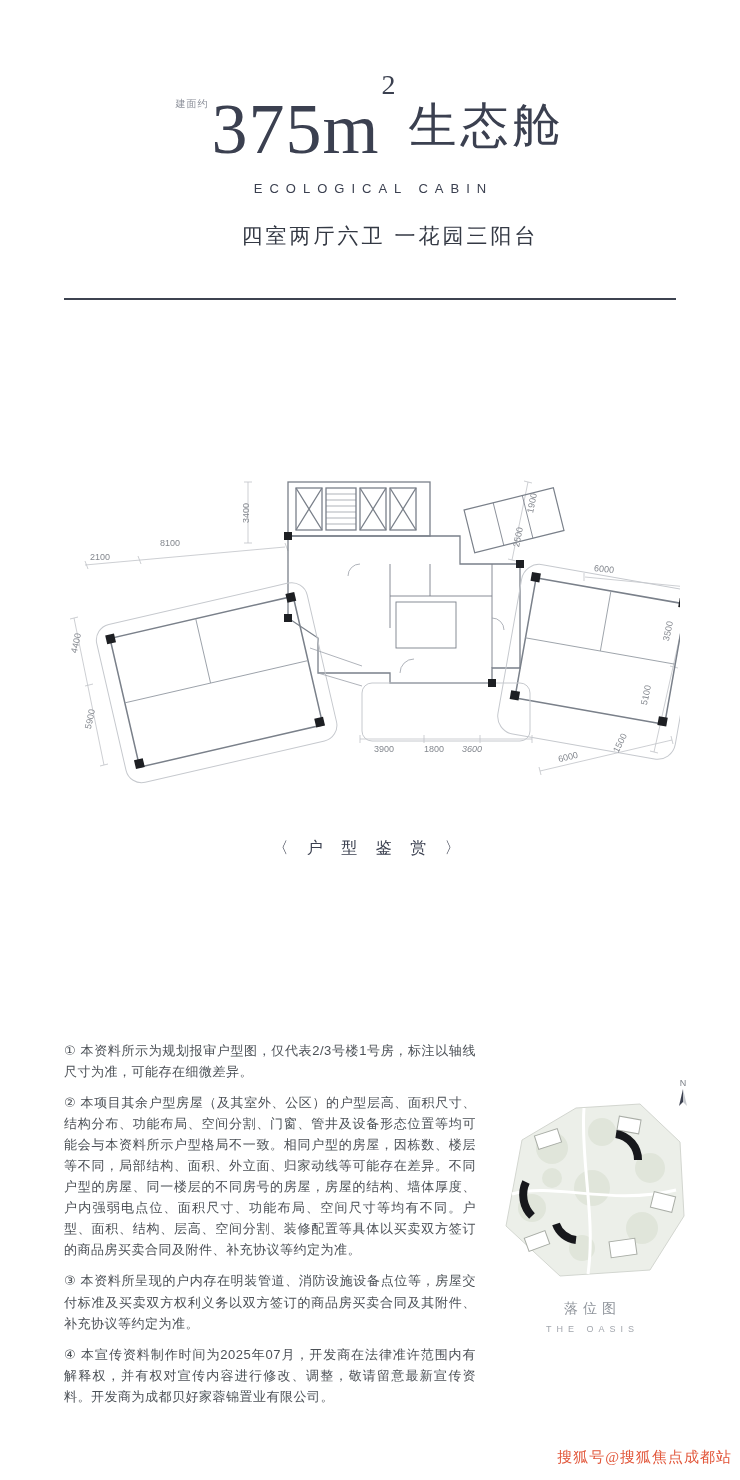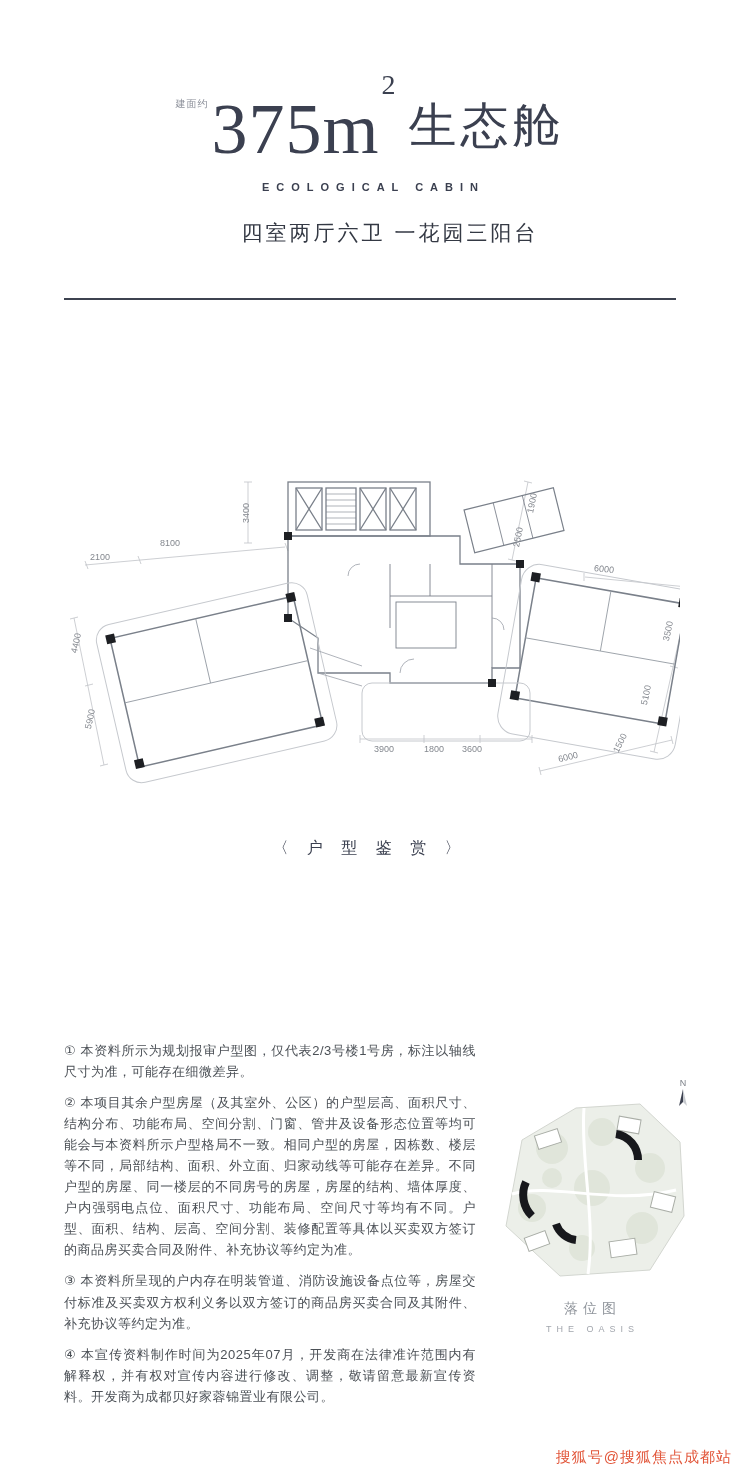--- a/index.html
+++ b/index.html
@@ -10,21 +10,21 @@
     background:#ffffff; overflow:hidden;
   }
 
   
   .header { position:absolute; top:88px; left:0; width:100%; text-align:center; }
   .headline { display:flex; justify-content:center; align-items:center; }
   .area-prefix { font-size:10px; color:#8b8f99; letter-spacing:1px; position:relative; top:-26px; margin-right:3px; }
   .area-number { font-family:"Liberation Serif","DejaVu Serif",serif; font-size:72px; color:#3b4050; letter-spacing:1px; }
   .area-number sup { font-size:28px; position:relative; top:-34px; margin-left:2px; }
   .product-name { font-family:"Liberation Serif","DejaVu Serif",serif; font-size:48px; color:#3b4050; margin-left:12px; letter-spacing:4px; position:relative; top:-4px; }
-  .subtitle-en { margin-top:10px; font-size:11px; letter-spacing:7px; color:#3b4050; text-indent:7px;font-weight:bold; }
+  .subtitle-en { margin-top:10px; font-size:13px; letter-spacing:7px; color:#3b4050; text-indent:7px; }
   .spec { margin-top:26px; font-size:21px; letter-spacing:3px; color:#343944;padding-left:40px; }
 
   .divider { position:absolute; top:298px; left:64px; width:612px; height:2px; background:#3d4350; }
 
   
   .floorplan { position:absolute; top:468px; left:60px; width:620px; height:340px; }
   .floorplan svg { position:absolute; left:0; top:0; }
   .dim { position:absolute; font-size:9px; color:#84888f; white-space:nowrap; transform-origin:center; }
 
   .plan-caption { position:absolute; top:838px; left:0; width:100%; text-align:center;
@@ -36,21 +36,21 @@
 
   
   .siteplan { position:absolute; top:1082px; left:486px; width:208px; text-align:center; }
   .compass { position:absolute; right:6px; top:-4px; display:flex; flex-direction:column; align-items:center; }
   .compass .n { font-size:9px; color:#7c8088; margin-bottom:1px; }
   .siteplan-svg-wrap { margin-top:16px; }
   .siteplan-caption-cn { margin-top:10px; font-size:14px; letter-spacing:5px; color:#8f949b; text-indent:5px; }
   .siteplan-caption-en { margin-top:6px; font-size:9px; letter-spacing:5px; color:#a2a6ad; text-indent:5px; }
 
   
-  .watermark { position:absolute; right:8px; top:1448px; font-size:15px; color:#e2573b; letter-spacing:1px; }
+  .watermark { position:absolute; right:8px; top:1448px; font-size:15px; color:#e2573b; letter-spacing:1px;font-family:Liberation Serif, serif; }
 </style>
 </head>
 <body>
 
 <div class="page">
 
   <div class="header">
     <div class="headline">
       <span class="area-prefix">建面约</span>
       <span class="area-number"><span>375m</span><sup>2</sup></span>
@@ -153,21 +153,21 @@
     <span class="dim" style="left:176px;top:40px;transform:rotate(-90deg);">3400</span>
     <span class="dim" style="left:448px;top:64px;transform:rotate(-79deg);">2500</span>
     <span class="dim" style="left:462px;top:30px;transform:rotate(-79deg);">1900</span>
     <span class="dim" style="left:534px;top:96px;transform:rotate(6deg);">6000</span>
     <span class="dim" style="left:598px;top:158px;transform:rotate(-78deg);">3500</span>
     <span class="dim" style="left:576px;top:222px;transform:rotate(-78deg);">5100</span>
     <span class="dim" style="left:550px;top:270px;transform:rotate(-64deg);">1500</span>
     <span class="dim" style="left:498px;top:284px;transform:rotate(-13deg);">6000</span>
     <span class="dim" style="left:314px;top:276px;">3900</span>
     <span class="dim" style="left:364px;top:276px;">1800</span>
-    <span class="dim" style="left:402px;top:276px;">3600</span>
+    <span class="dim" style="left:402px;top:276px;font-style:italic;">3600</span>
     <span class="dim" style="left:6px;top:170px;transform:rotate(-78deg);">4400</span>
     <span class="dim" style="left:20px;top:246px;transform:rotate(-78deg);">5900</span>
   </div>
 
   <div class="plan-caption">〈 户 型 鉴 赏 〉</div>
 
   <div class="notes">
     <p>① 本资料所示为规划报审户型图，仅代表2/3号楼1号房，标注以轴线尺寸为准，可能存在细微差异。</p>
     <p>② 本项目其余户型房屋（及其室外、公区）的户型层高、面积尺寸、结构分布、功能布局、空间分割、门窗、管井及设备形态位置等均可能会与本资料所示户型格局不一致。相同户型的房屋，因栋数、楼层等不同，局部结构、面积、外立面、归家动线等可能存在差异。不同户型的房屋、同一楼层的不同房号的房屋，房屋的结构、墙体厚度、户内强弱电点位、面积尺寸、功能布局、空间尺寸等均有不同。户型、面积、结构、层高、空间分割、装修配置等具体以买卖双方签订的商品房买卖合同及附件、补充协议等约定为准。</p>
     <p>③ 本资料所呈现的户内存在明装管道、消防设施设备点位等，房屋交付标准及买卖双方权利义务以双方签订的商品房买卖合同及其附件、补充协议等约定为准。</p>

